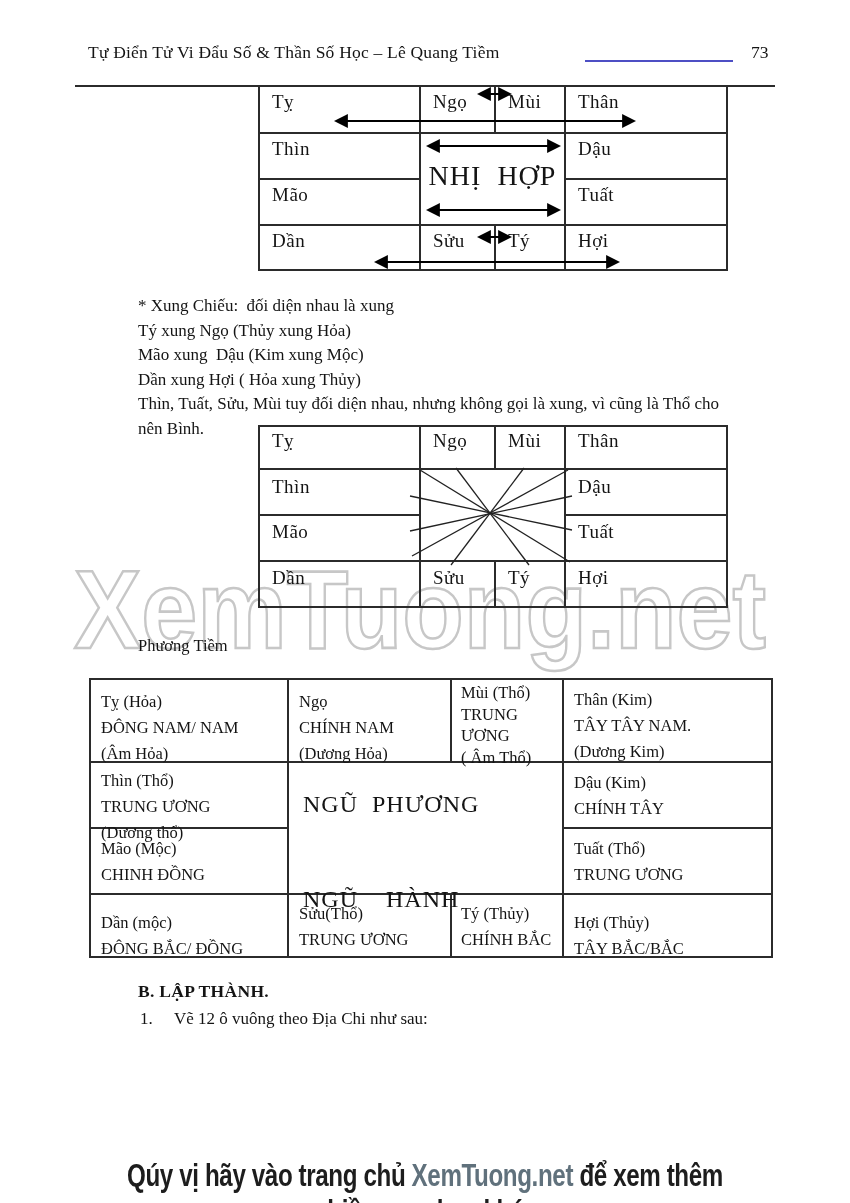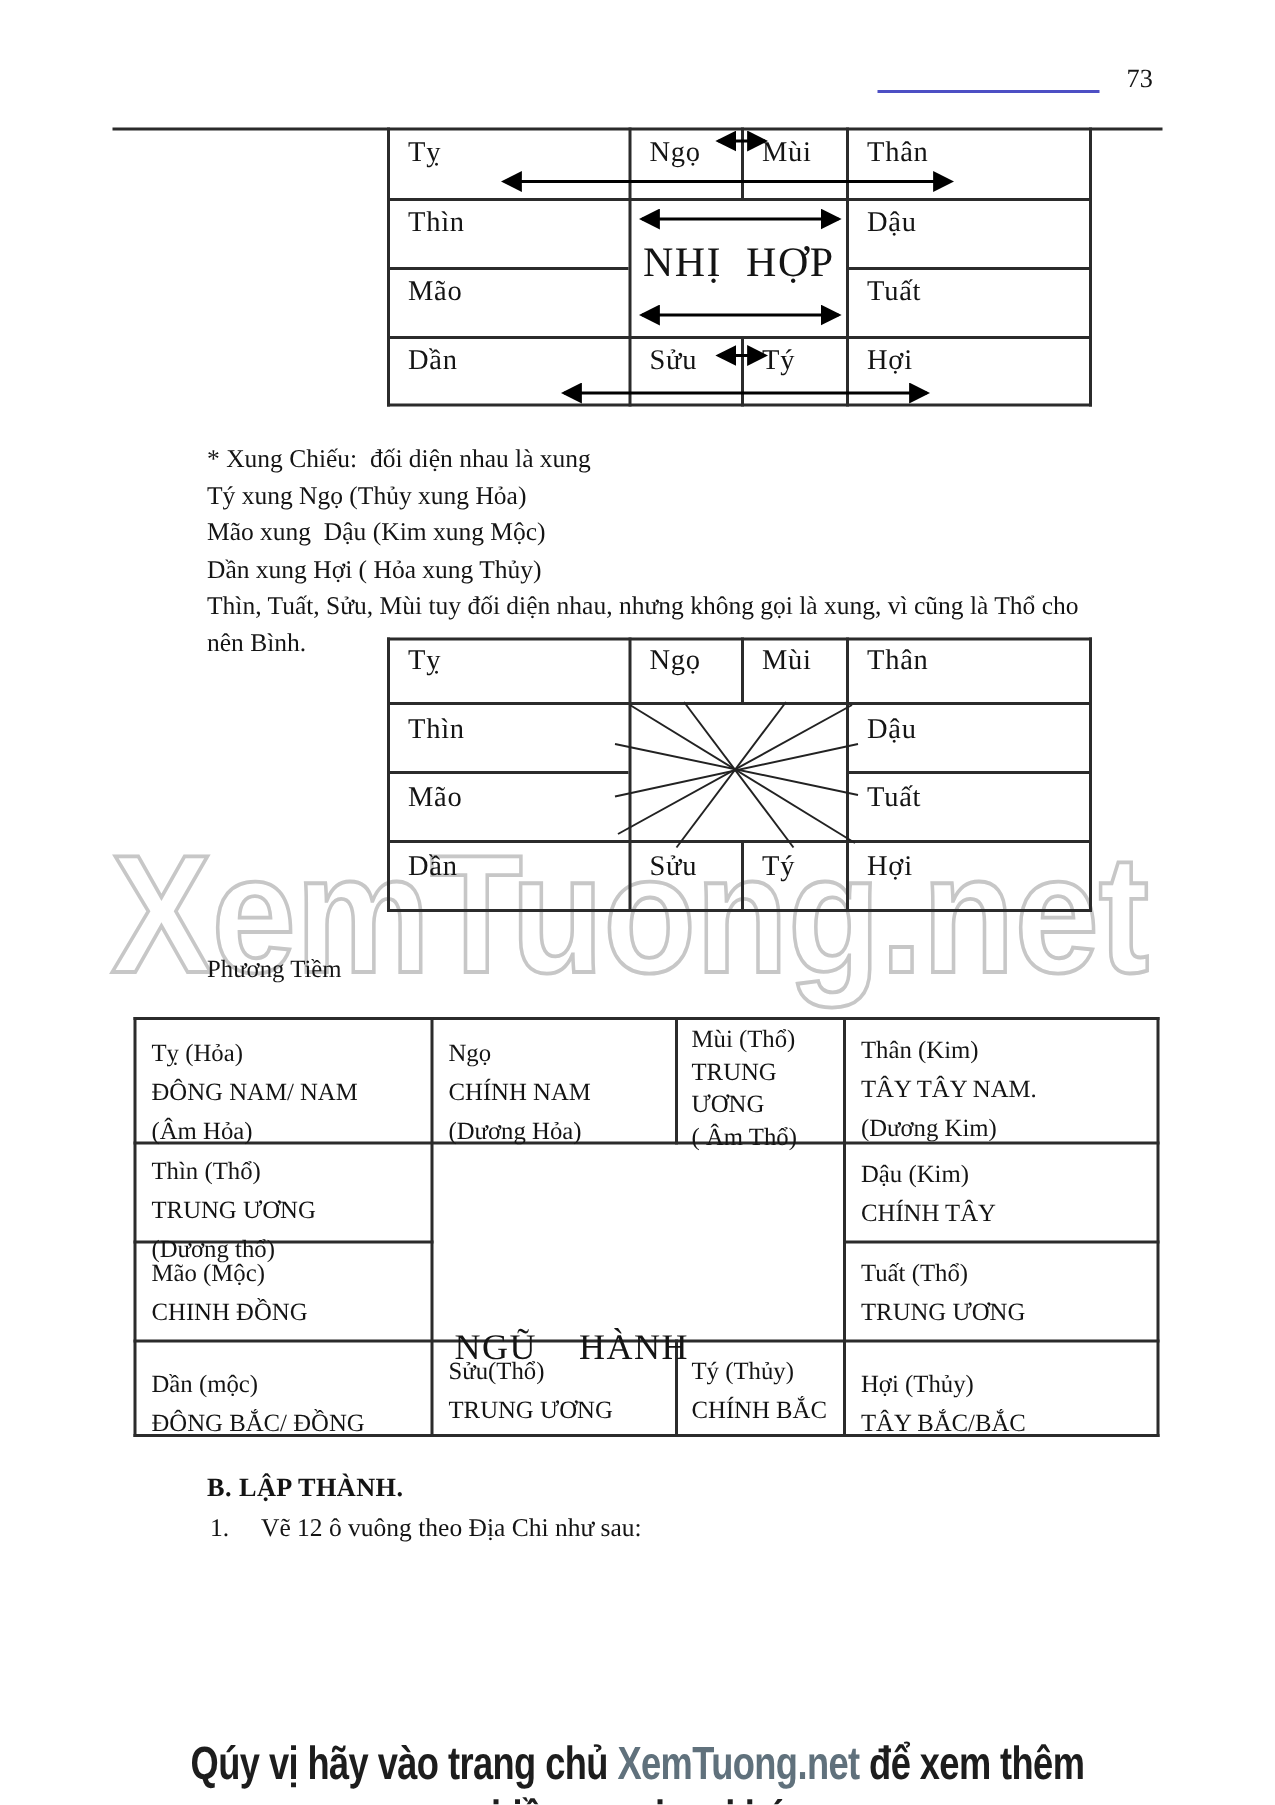--- a/index.html
+++ b/index.html
@@ -35,20 +35,21 @@
 </style>
 </head>
 <body>
 
 <div id="page">
 
   <svg id="watermark-svg" width="850" height="1203">
     <text x="74" y="648" font-family="Liberation Sans, sans-serif" font-weight="bold" font-size="112" fill="none" stroke="#c7c7c7" stroke-width="2.6" textLength="692" lengthAdjust="spacingAndGlyphs" id="wm-text">XemTuong.net</text>
   </svg>
 
+  <div class="header-title">Tự Điển Tử Vi Đẩu Số &amp; Thần Số Học – Lê Quang Tiềm</div>
   <div class="blue-rule"></div>
   <div class="page-num">73</div>
 
   <div class="hline gridline" style="left:75px;top:85px;width:700px;"></div>
 
   <div class="vline gridline" style="left:258px;top:85px;height:186px;"></div>
   <div class="vline gridline" style="left:726px;top:85px;height:186px;"></div>
   <div class="hline gridline" style="left:258px;top:269px;width:470px;"></div>
   <div class="vline gridline" style="left:419px;top:85px;height:186px;"></div>
   <div class="vline gridline" style="left:494px;top:85px;height:48px;"></div>
@@ -146,20 +147,21 @@
 TRUNG ƯƠNG</div>
   <div class="dircell" style="left:101px;top:910px;">Dần (mộc)
 ĐÔNG BẮC/ ĐỒNG</div>
   <div class="dircell" style="left:299px;top:901px;">Sửu(Thổ)
 TRUNG ƯƠNG</div>
   <div class="dircell" style="left:461px;top:901px;">Tý (Thủy)
 CHÍNH BẮC</div>
   <div class="dircell" style="left:574px;top:910px;">Hợi (Thủy)
 TÂY BẮC/BẮC</div>
 
+  <div class="bigcenter" style="left:303px;top:791px;">NGŨ  PHƯƠNG</div>
   <div class="bigcenter" style="left:303px;top:886px;">NGŨ    HÀNH</div>
 
   <div class="lap-heading">B. LẬP THÀNH.</div>
   <div class="lap-num">1.</div>
   <div class="lap-text">Vẽ 12 ô vuông theo Địa Chi như sau:</div>
 
   <div class="footer"><span>Qúy vị hãy vào trang chủ </span><span class="brand">XemTuong.net</span><span> để xem thêm nhiều mục hay khác</span></div>
 
   <svg id="overlay-svg" width="850" height="1203">
     <defs>

